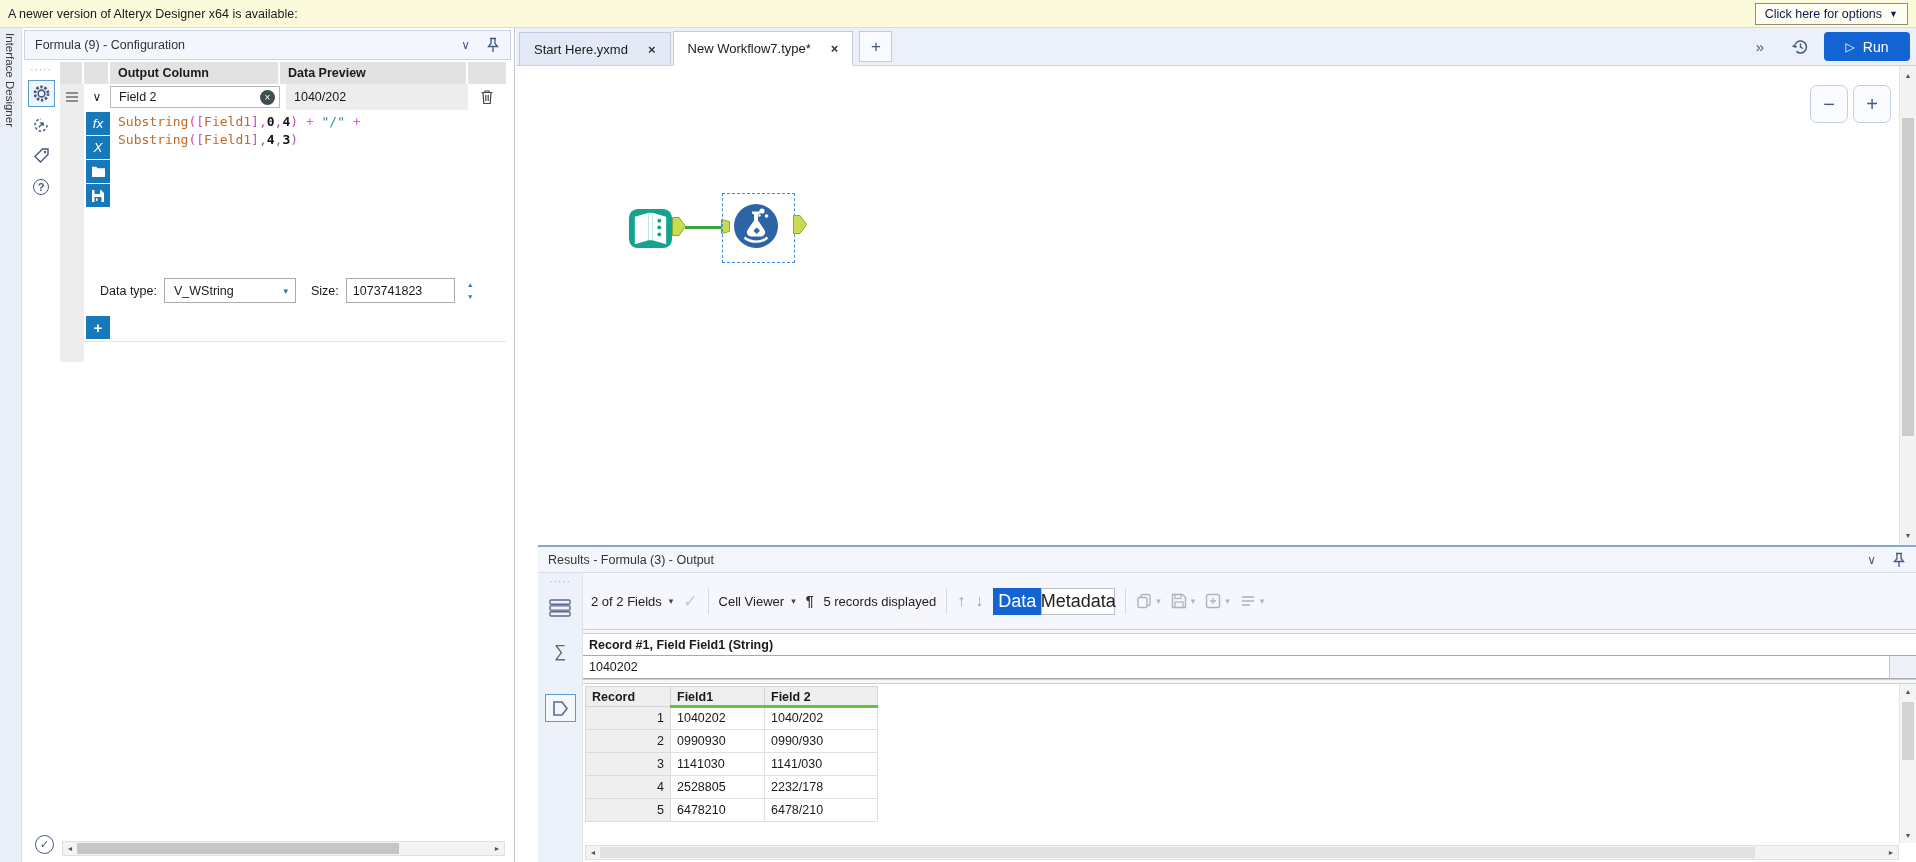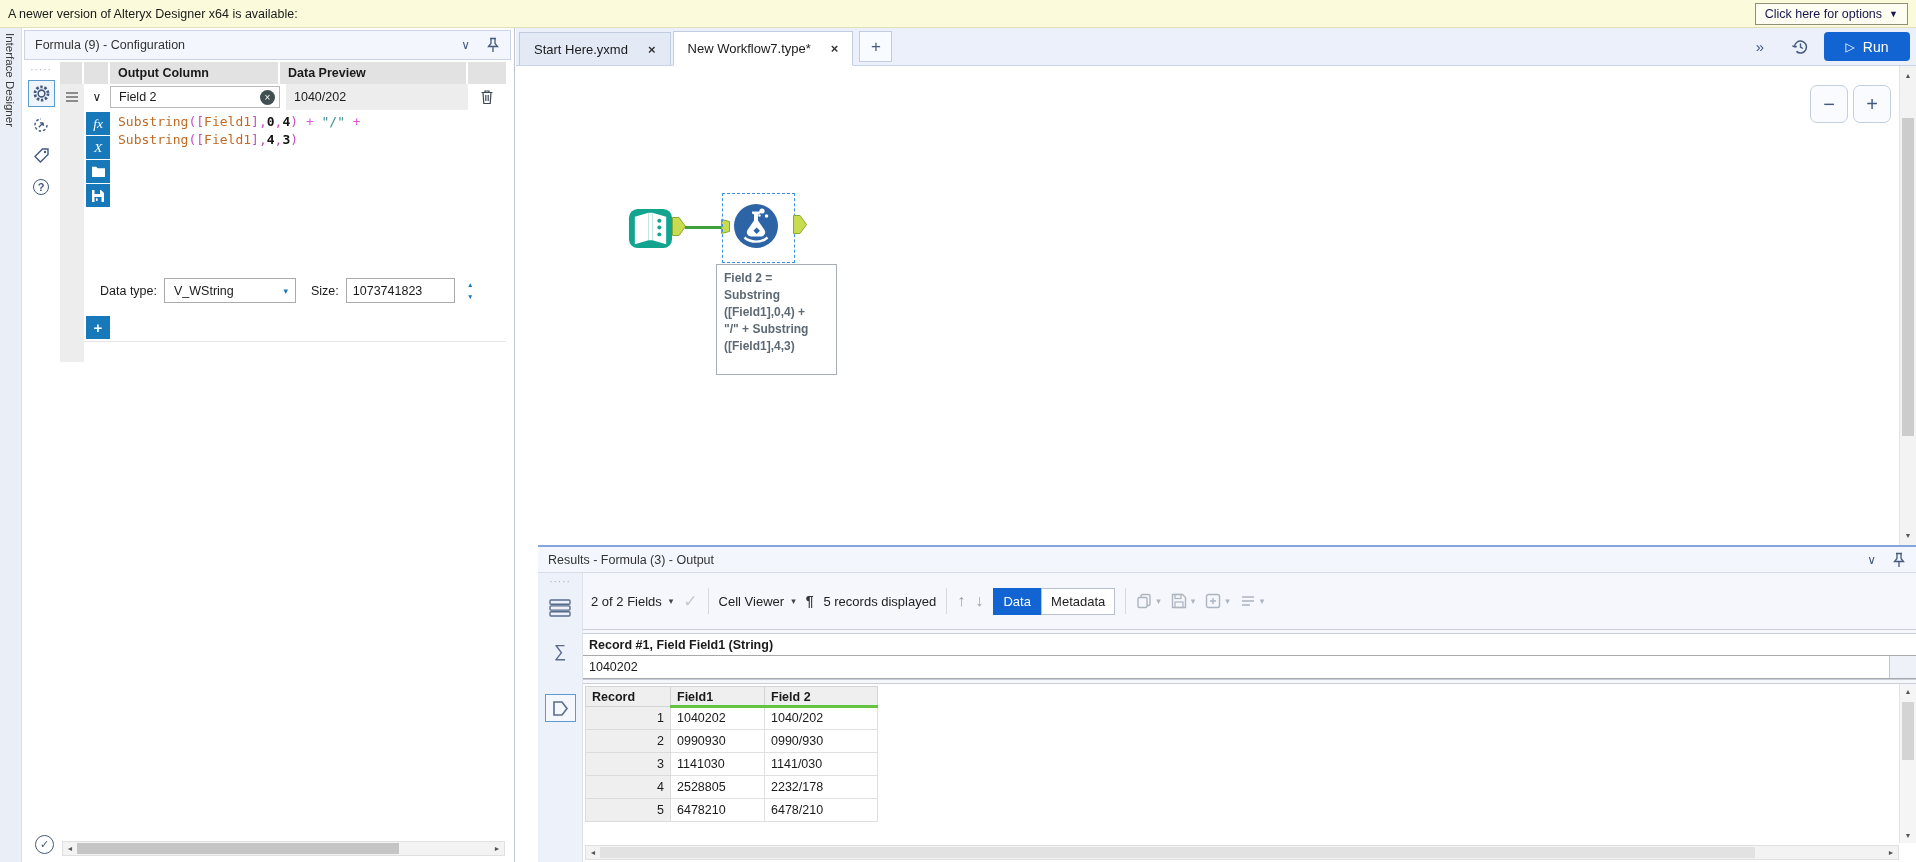--- a/index.html
+++ b/index.html
@@ -54,21 +54,21 @@
     align-items:center; padding:0 4px 0 8px; font-size:12.5px; }
   .name-x { margin-left:auto; width:15px; height:15px; border-radius:50%; background:#404F52; color:#fff;
     font-size:10px; line-height:15px; display:flex; align-items:center; justify-content:center; cursor:pointer; }
   .gr-prev { flex:1; align-self:stretch; background:#EDEDED; display:flex; align-items:center;
     padding-left:8px; font-size:12.5px; border-left:2px solid #fff; margin-left:4px; }
   .gr-trash { width:38px; display:flex; justify-content:center; cursor:pointer; }
   .formula-editor { display:flex; margin-top:2px; min-height:152px; }
   .fe-icons { width:24px; margin-left:26px; display:flex; flex-direction:column; gap:1px; }
   .fe-btn { width:24px; height:23px; background:#1779BA; color:#fff; display:flex; align-items:center;
     justify-content:center; border:none; cursor:pointer; }
-  .fe-italic { font-family:Liberation Serif, serif; font-style:italic; font-size:13.5px; }
+  .fe-italic { font-family:Liberation Sans, sans-serif; font-style:italic; font-size:13.5px; }
   .fe-code { flex:1; padding:1px 0 0 8px; font-family:"DejaVu Sans Mono",monospace; font-size:13px;
     line-height:18px; cursor:text; }
   .tok-fn { color:#C06A25; } .tok-br { color:#C24FC2; } .tok-num { color:#141414; font-weight:bold; }
   .tok-str { color:#3D8F8F; } .tok-op { color:#E455DC; } .tok-pl { color:#333; }
   .datatype-row { display:flex; align-items:center; margin:14px 0 0 40px; font-size:12.5px; gap:7px; }
   .dd { width:132px; height:25px; border:1px solid #ABABAB; background:#fff; display:flex;
     align-items:center; padding:0 7px 0 9px; cursor:pointer; }
   .dd .dd-caret { margin-left:auto; color:#1779BA; font-size:9px; }
   .size-input { width:109px; height:25px; border:1px solid #ABABAB; display:flex; align-items:center;
     padding:0 6px; background:#fff; }
@@ -142,21 +142,21 @@
   .tb-caret { font-size:9px; color:#444; }
   .tb-check { font-size:17px; color:#C3C9D3; }
   .tb-div { width:1px; height:26px; background:#D5DAE3; }
   .tb-arrow { font-size:16px; color:#97A1AF; background:none; border:none; cursor:pointer; }
   .pilcrow { font-size:14px; color:#333; font-weight:bold; background:none; border:none; cursor:pointer; }
   .search-box { width:292px; height:27px; border:1px solid #C4CBD6; border-radius:3px; background:#fff;
     display:flex; align-items:center; padding:0 8px; gap:7px; margin-left:auto; }
   .search-box input { border:none; outline:none; flex:1; font-size:13.5px; color:#333;
     font-family:inherit; background:transparent; }
   .search-box input::placeholder { color:#98A0AA; }
-  .seg-btn { height:27px; display:flex; align-items:center; justify-content:center; font-size:13px;
+  .seg-btn { height:27px; display:flex; align-items:center; justify-content:center; font-size:18px;
     border:1px solid #B9C1CE; background:#fff; color:#222; cursor:pointer; font-family:inherit; }
   .seg-btn.primary { background:#1164D2; border-color:#1164D2; color:#fff; width:48px; margin-right:0; }
   .seg-btn.plain { width:74px; margin-left:-10px; }
   .icon-btn { display:flex; align-items:center; gap:4px; background:none; border:none; cursor:pointer; }
   .h-splitter { height:5px; border-top:1px solid #C9CFDA; border-bottom:1px solid #C9CFDA; background:#F6F7FA; }
   .record-info { height:21px; display:flex; align-items:center; padding-left:6px; font-weight:bold;
     font-size:12.5px; color:#1a1a1a; }
   .cell-row { height:24px; display:flex; border-top:1px solid #A9A9A9; border-bottom:1px solid #A9A9A9; }
   .cell-value { flex:1; display:flex; align-items:center; padding:0 6px; font-size:12.5px;
     border-right:1px solid #C6C6C6; background:#fff; cursor:text; }
@@ -382,25 +382,20 @@
         <circle cx="34.5" cy="14" r="1.8" fill="#fff"></circle>
         <circle cx="27.5" cy="13.5" r="1.2" fill="#fff"></circle>
         <rect x="22.4" y="26.4" width="4.6" height="4.6" fill="#2C64A6" transform="rotate(45 24.7 28.7)"></rect>
         <path d="M12.5 35.5c6 5.5 17 5.5 23 0" stroke="#fff" stroke-width="2.4" fill="none"></path>
       </svg>
 
       <svg class="wf-el" style="left:277px;top:149px" width="14" height="19" viewBox="0 0 14 19">
         <polygon points="0.5,0.5 7,0.5 13.5,9.5 7,18.5 0.5,18.5" fill="#C9DC4F" stroke="#86A934"></polygon>
       </svg>
 
-      <div class="annotation">Field 2 =
-Substring
-([Field1],0,4) +
-"/" + Substring
-([Field1],4,3)</div>
 
       <div class="vscroll">
         <span class="va cv-up">▲</span>
         <span class="vthumb cv-thumb"></span>
         <span class="va cv-down">▼</span>
       </div>
     </div>
   </div>
 
   <div class="results-panel">

